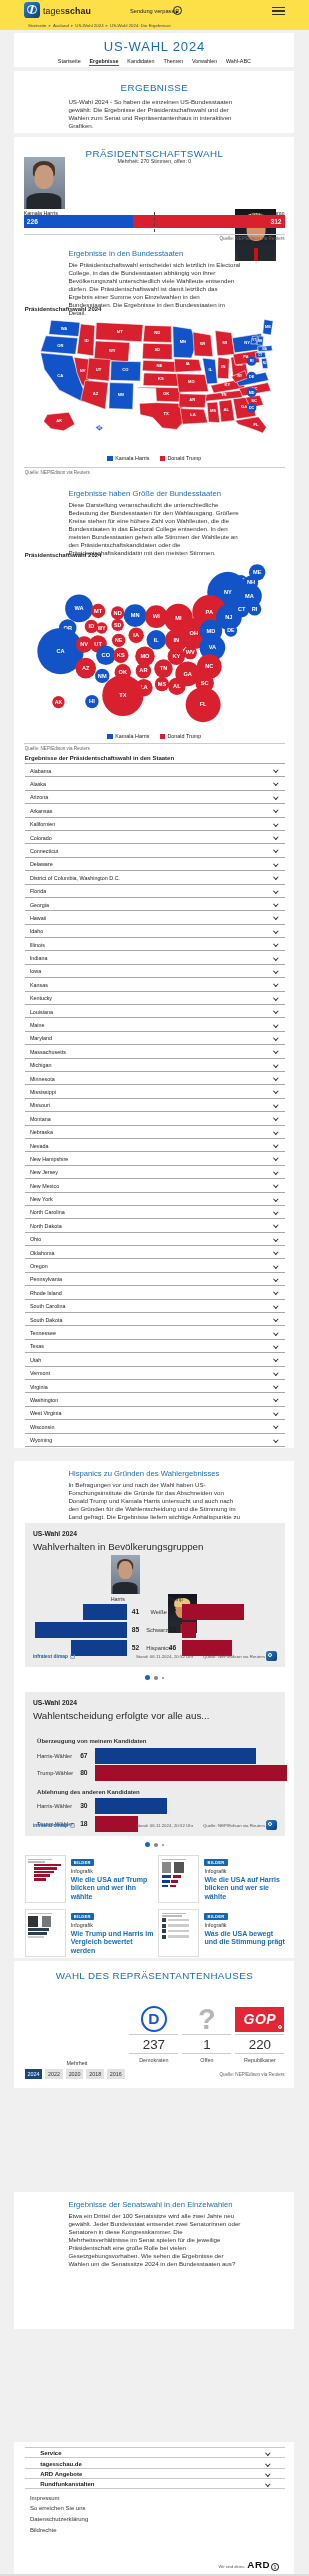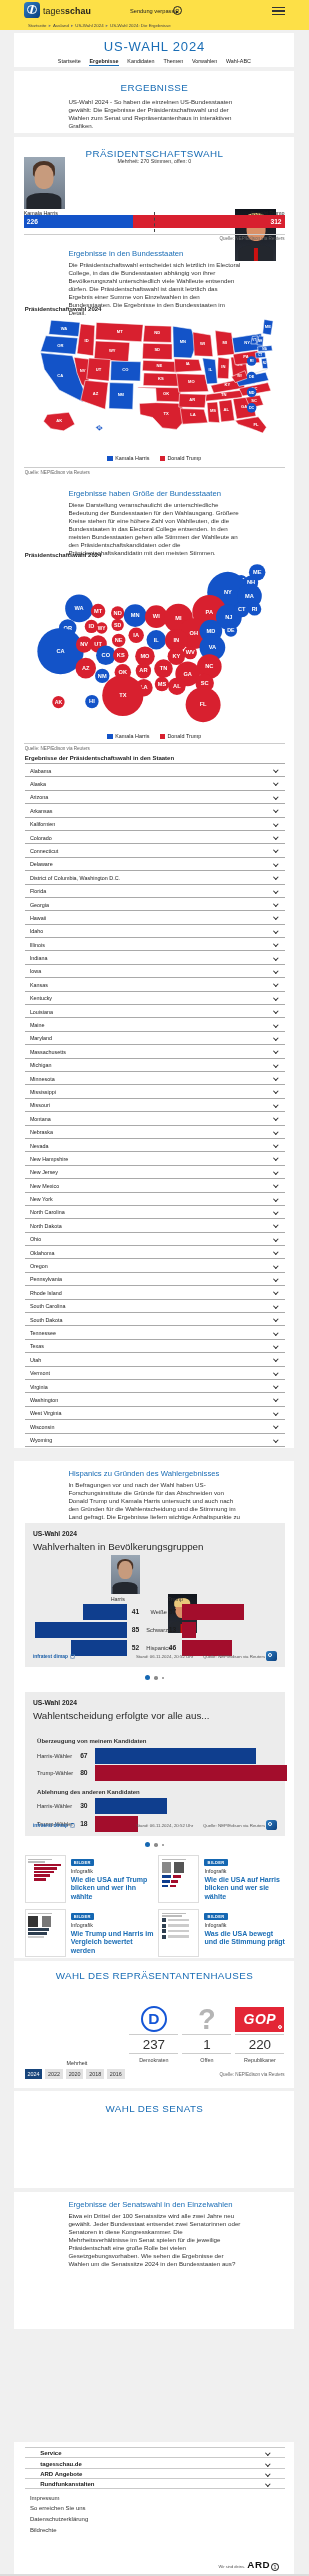--- a/index.html
+++ b/index.html
@@ -832,23 +832,20 @@
             <div class="goplogo">GOP<s>®</s></div>
           </div>
           <div class="num">220</div>
           <div class="lb">Republikaner</div>
         </div>
       </div>
     <div class="abs" style="left:10.3px;top:108px" id="yearpills"><span class="pill on">2024</span><span class="pill">2022</span><span class="pill">2020</span><span class="pill">2018</span><span class="pill">2016</span></div>
     <div class="src abs" style="right:9.8px;top:111px">Quelle: NEP/Edison via Reuters</div>
   </div>
 
-  <div class="card" id="senatecard">
-    <div class="sec-h abs" style="left:0;right:0;top:12.4px">WAHL DES SENATS</div>
-  </div>
 
   <div class="card" id="senresults">
     <div class="sub-h abs" style="left:54px;top:8.2px">Ergebnisse der Senatswahl in den Einzelwahlen</div>
     <div class="para abs" style="left:54px;top:19.6px;width:175px">Etwa ein Drittel der 100 Senatssitze wird alle zwei Jahre neu gewählt. Jeder Bundesstaat entsendet zwei Senatorinnen oder Senatoren in diese Kongresskammer. Die Mehrheitsverhältnisse im Senat spielen für die jeweilige Präsidentschaft eine große Rolle bei vielen Gesetzgebungsvorhaben. Wie sehen die Ergebnisse der Wahlen um die Senatssitze 2024 in den Bundesstaaten aus?</div>
   </div>
 
 
   <div class="card" id="footercard">
     <div class="abs" style="left:10.3px;right:9.8px;top:5.2px;border-bottom:0.5px solid #c9c9c9" id="f-acc">
         <div class="f-acc-row">

